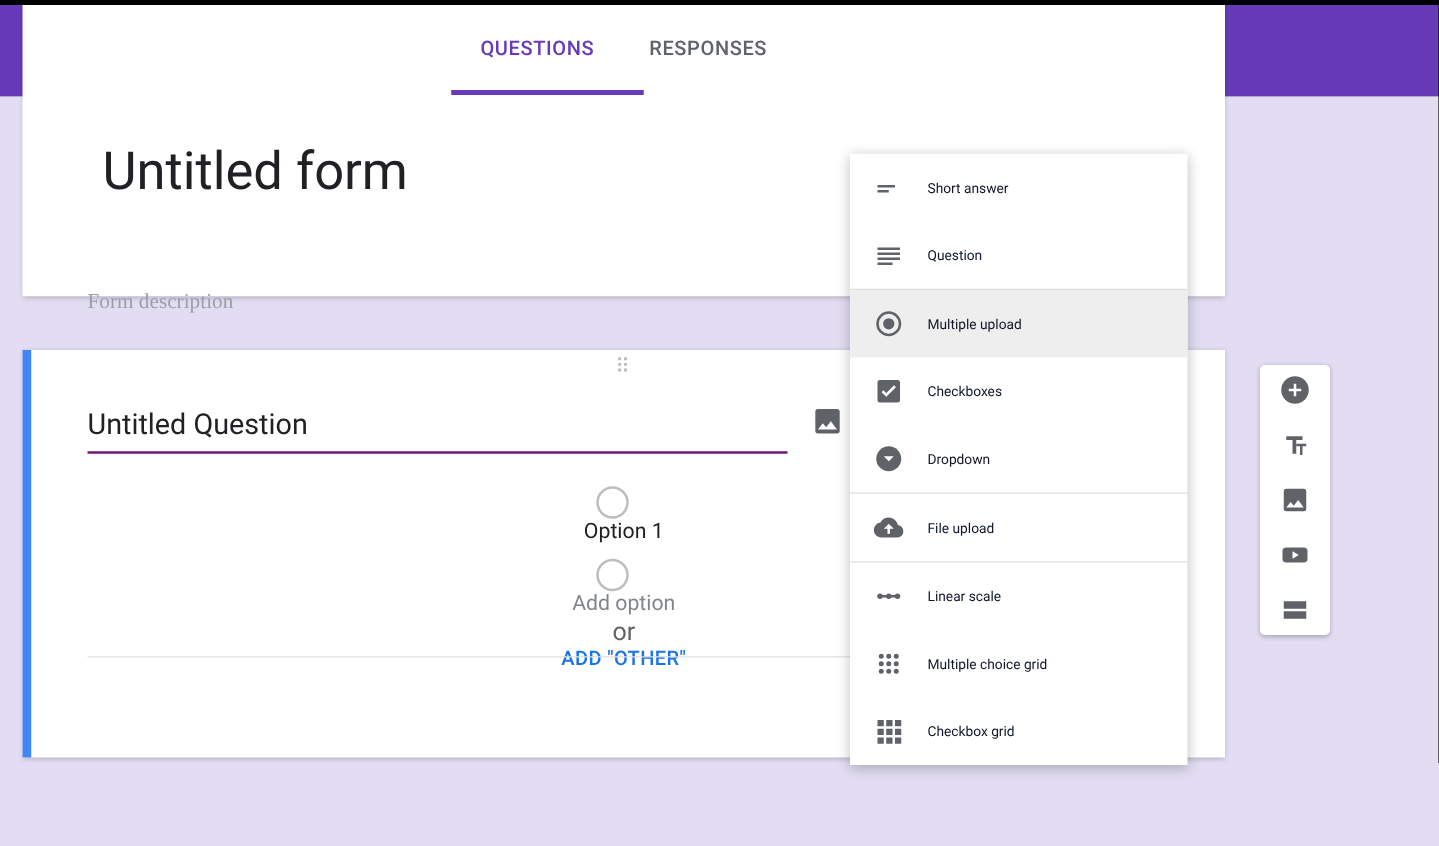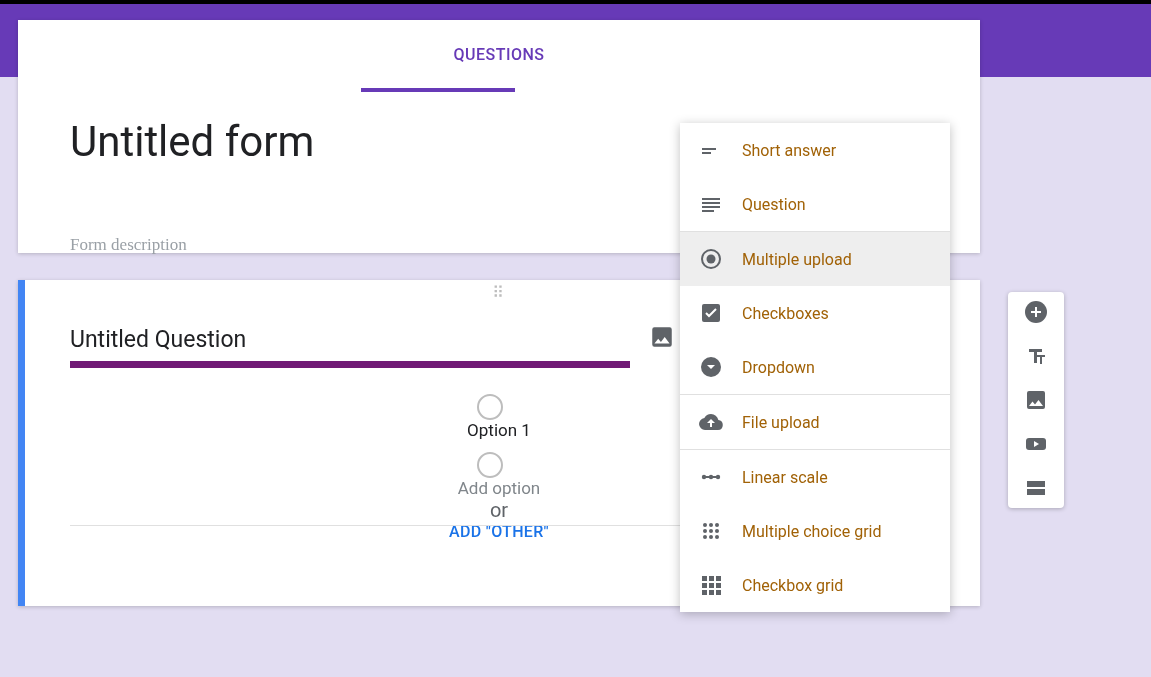--- a/index.html
+++ b/index.html
@@ -1,62 +1,63 @@
 <!DOCTYPE html>
 <html><head>
 <meta charset="utf-8">
 <style>
   html,body{margin:0;padding:0;font-family:Roboto,Arial,sans-serif;background:#000;}
   .viewport{width:1151px;height:677px;position:relative;overflow:hidden;background:#000;}
   .purple-bar{position:absolute;top:4px;left:0;right:0;height:73px;background:#673ab7;}
   .page-bg{position:absolute;top:77px;left:0;right:0;bottom:0;background:#e2ddf2;}
   .card{position:absolute;background:#fff;box-shadow:0 1px 4px rgba(0,0,0,0.2);}
-  .header-card{top:20px;left:18px;width:962px;height:233px;}
+  .header-card{top:4px;left:18px;width:962px;height:233px;}
   .tabs{display:flex;justify-content:center;align-items:center;height:68px;border-bottom:1px solid transparent;}
   .tab{font-size:16px;font-weight:500;letter-spacing:0.5px;padding:0 22px;height:68px;display:flex;align-items:center;color:#5f6368;cursor:pointer;}
   .tab.active{color:#673ab7;}
   .tab-underline{position:absolute;top:68px;left:343px;width:154px;height:4px;background:#673ab7;}
   .title-block{padding:28px 52px 0 52px;}
-  .form-title{font-size:42px;font-weight:400;color:#202124;margin:0;line-height:1.2;}
+  .form-title{font-size:42px;font-weight:400;color:#202124;margin:12px;line-height:1.2;}
   .form-desc{font-size:17px;color:#9aa0a6;margin-top:68px;font-family:Liberation Serif, serif;}
   .question-card{top:280px;left:18px;width:962px;height:326px;}
   .q-left-accent{position:absolute;left:0;top:0;bottom:0;width:7px;background:#4285f4;}
   .drag-handle{position:absolute;top:10px;left:50%;transform:translateX(-50%);color:#bdbdbd;font-size:16px;letter-spacing:2px;line-height:6px;}
   .q-body{padding:46px 52px 0 52px;}
-  .q-title{font-size:23px;font-weight:400;color:#202124;padding-bottom:8px;border-bottom:7px solid #701a75;width:560px;}
+  .q-title{font-size:23px;font-weight:400;color:#202124;padding-bottom:8px;border-bottom:2px solid #701a75;width:560px;}
   .q-img-btn{position:absolute;top:44px;left:631px;color:#5f6368;}
   .options{margin-top:26px;}
   .opt-row{display:flex;align-items:center;height:40px;margin-bottom:18px;flex-direction:column;}
   .radio-empty{width:22px;height:22px;border:2px solid #bdbdbd;border-radius:50%;margin-right:18px;flex:0 0 auto;}
   .opt-text{font-size:17px;color:#202124;}
   .opt-placeholder{font-size:17px;color:#80868b;text-align:right;}
   .or-text{font-size:20px;color:#5f6368;margin:0 8px;}
   .add-other{font-size:16px;font-weight:500;color:#1a73e8;letter-spacing:0.3px;}
   .q-footer{position:absolute;left:52px;right:52px;bottom:20px;border-top:1px solid #e0e0e0;height:60px;display:flex;justify-content:flex-end;align-items:center;}
   .footer-icon{color:#5f6368;margin-left:12px;}
   .dropdown{position:absolute;top:123px;left:680px;width:270px;background:#fff;box-shadow:0 2px 10px rgba(0,0,0,0.25);z-index:50;}
   .dd-item{display:flex;align-items:center;height:54px;padding:0 18px;cursor:pointer;}
   .dd-item.selected{background:#eeeeee;}
   .dd-icon{width:26px;height:26px;display:flex;align-items:center;justify-content:center;color:#5f6368;margin-right:18px;flex:0 0 26px;}
-  .dd-label{font-size:16px;color:#a16207;}
+  .dd-label{font-size:11px;color:#0f172a;}
   .dd-sep{height:1px;background:#e0e0e0;margin:0;}
   .sidebar{position:absolute;top:292px;left:1008px;width:56px;background:#fff;box-shadow:0 1px 4px rgba(0,0,0,0.25);border-radius:4px;padding:8px 0;display:flex;flex-direction:column;align-items:center;gap:20px;}
   .side-btn{width:24px;height:24px;display:flex;align-items:center;justify-content:center;color:#5f6368;cursor:pointer;}
   svg{display:block;}
 </style>
 </head>
 <body>
 
 <div class="viewport">
   <div class="purple-bar"></div>
   <div class="page-bg"></div>
 
   <div class="card header-card">
     <div class="tabs">
       <div class="tab active">QUESTIONS</div>
+      <div class="tab">RESPONSES</div>
     </div>
     <div class="tab-underline"></div>
     <div class="title-block">
       <div class="form-title">Untitled form</div>
       <div class="form-desc">Form description</div>
     </div>
   </div>
 
   <div class="card question-card">
     <div class="q-left-accent"></div>

